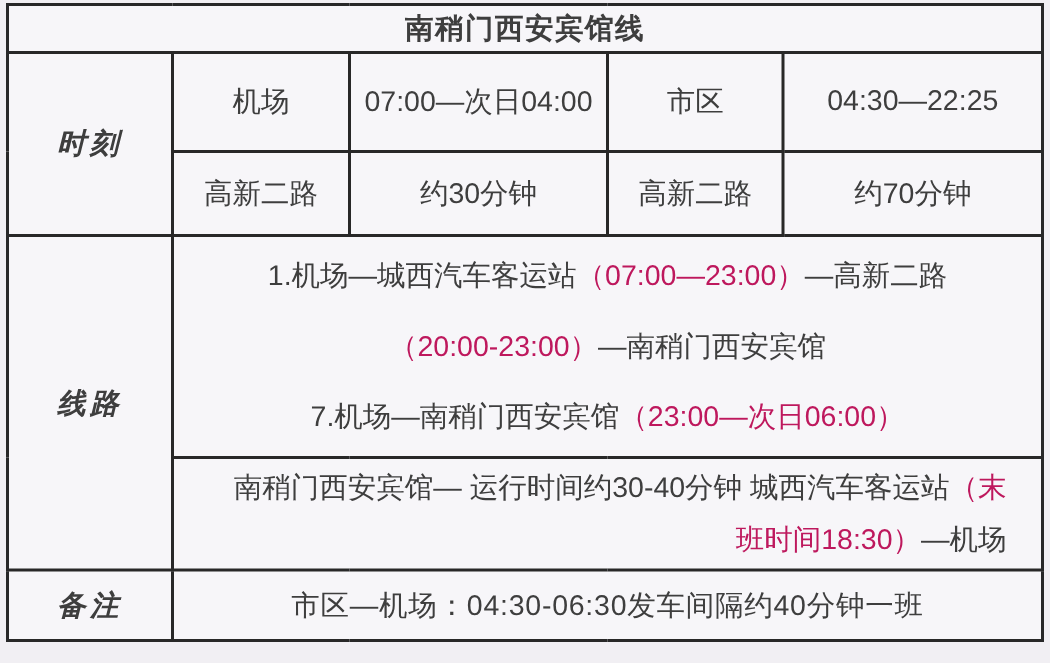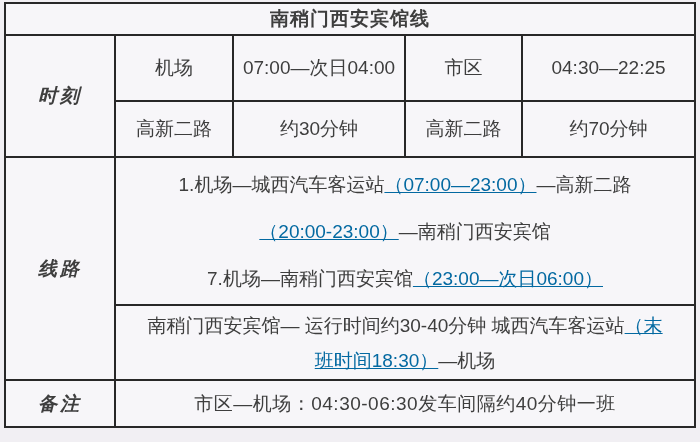--- a/index.html
+++ b/index.html
@@ -46,21 +46,21 @@
   td.row-label {
     font-size: 22px;
     font-weight: bold;
     letter-spacing: 3px;
     color: #3a3a3a;
     font-style: italic;
   }
   tr.r1 td { height: 64px; }
   tr.r2 td { height: 54px; }
   tr.r3 td { height: 146px; }
-  tr.r4 td { height: 73px; }
+  tr.r4 td { height: 73px; text-align: right; }
   tr.r5 td { height: 45px; }
   td.route-outbound {
     text-align: left;
     padding-left: 15px;
     font-size: 18px;
   }
   .route-line {
     line-height: 47px;
     white-space: nowrap;
   }
@@ -69,21 +69,21 @@
   }
   .return-wrap {
     max-width: 532px;
     margin: 0 auto;
     line-height: 35px;
   }
   td.note-cell {
     font-size: 20px;
     letter-spacing: 0.5px;
   }
-  .red { color: #0369a1; text-decoration: underline; }
+  .red { color: #be185d; }
 </style>
 </head>
 <body>
 
 <div class="sheet">
   <table class="timetable">
     <colgroup>
       <col style="width:110px">
       <col style="width:118px">
       <col style="width:172px">

